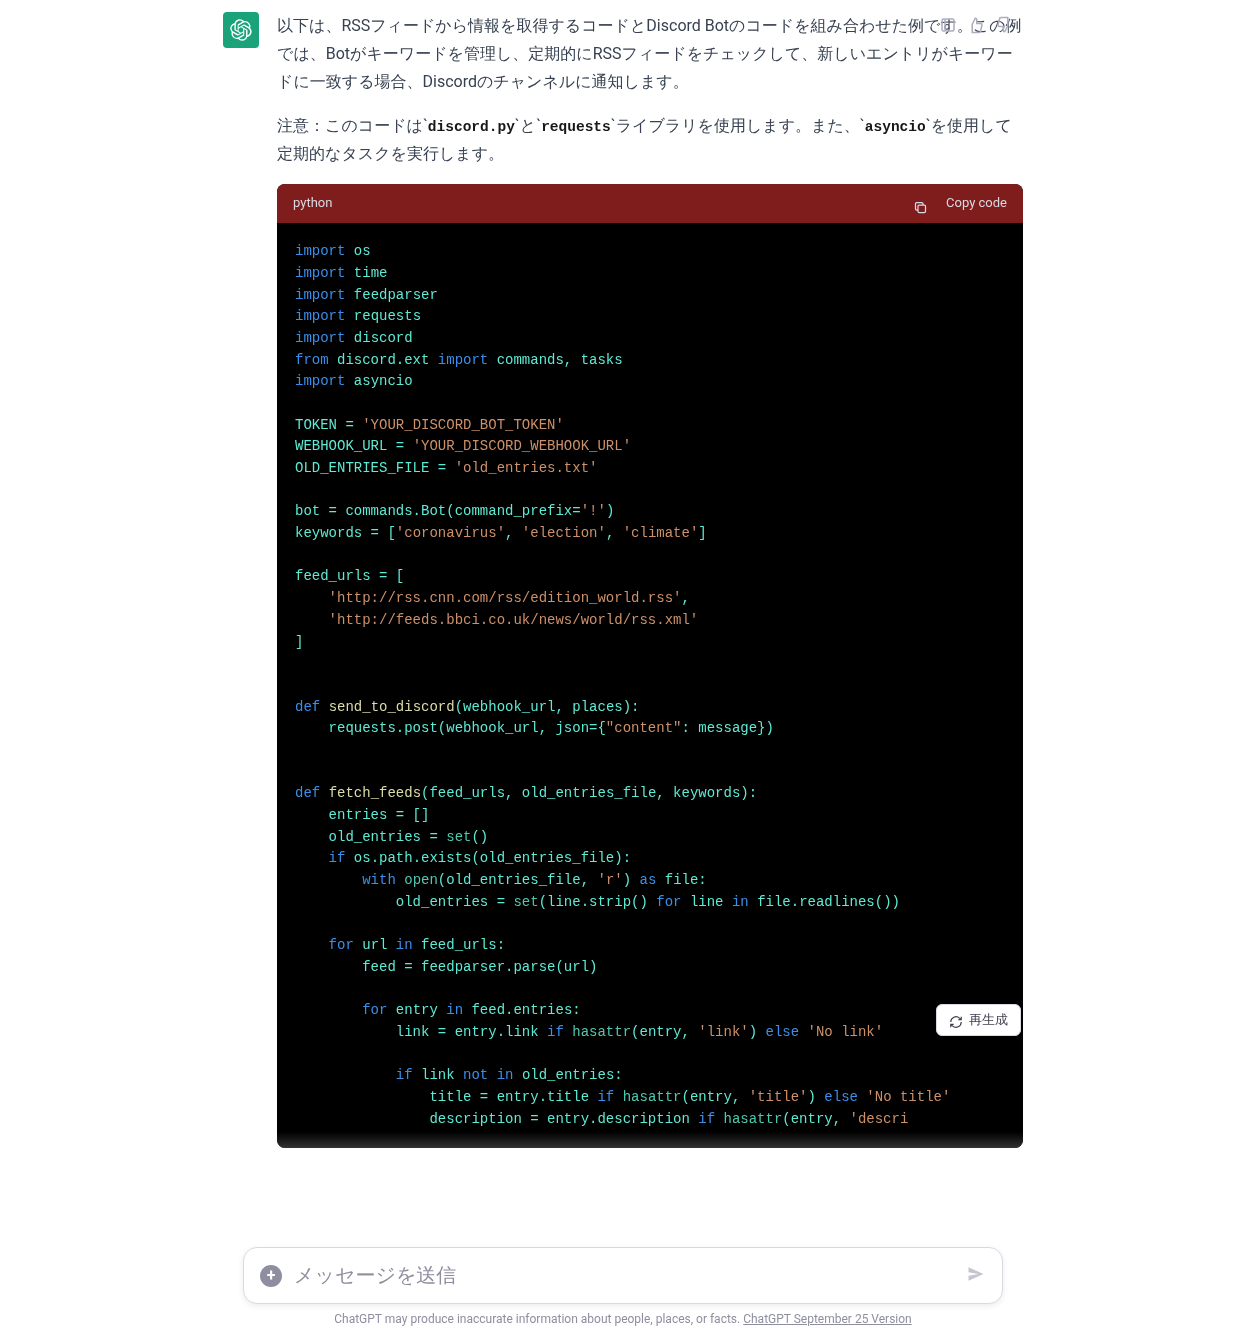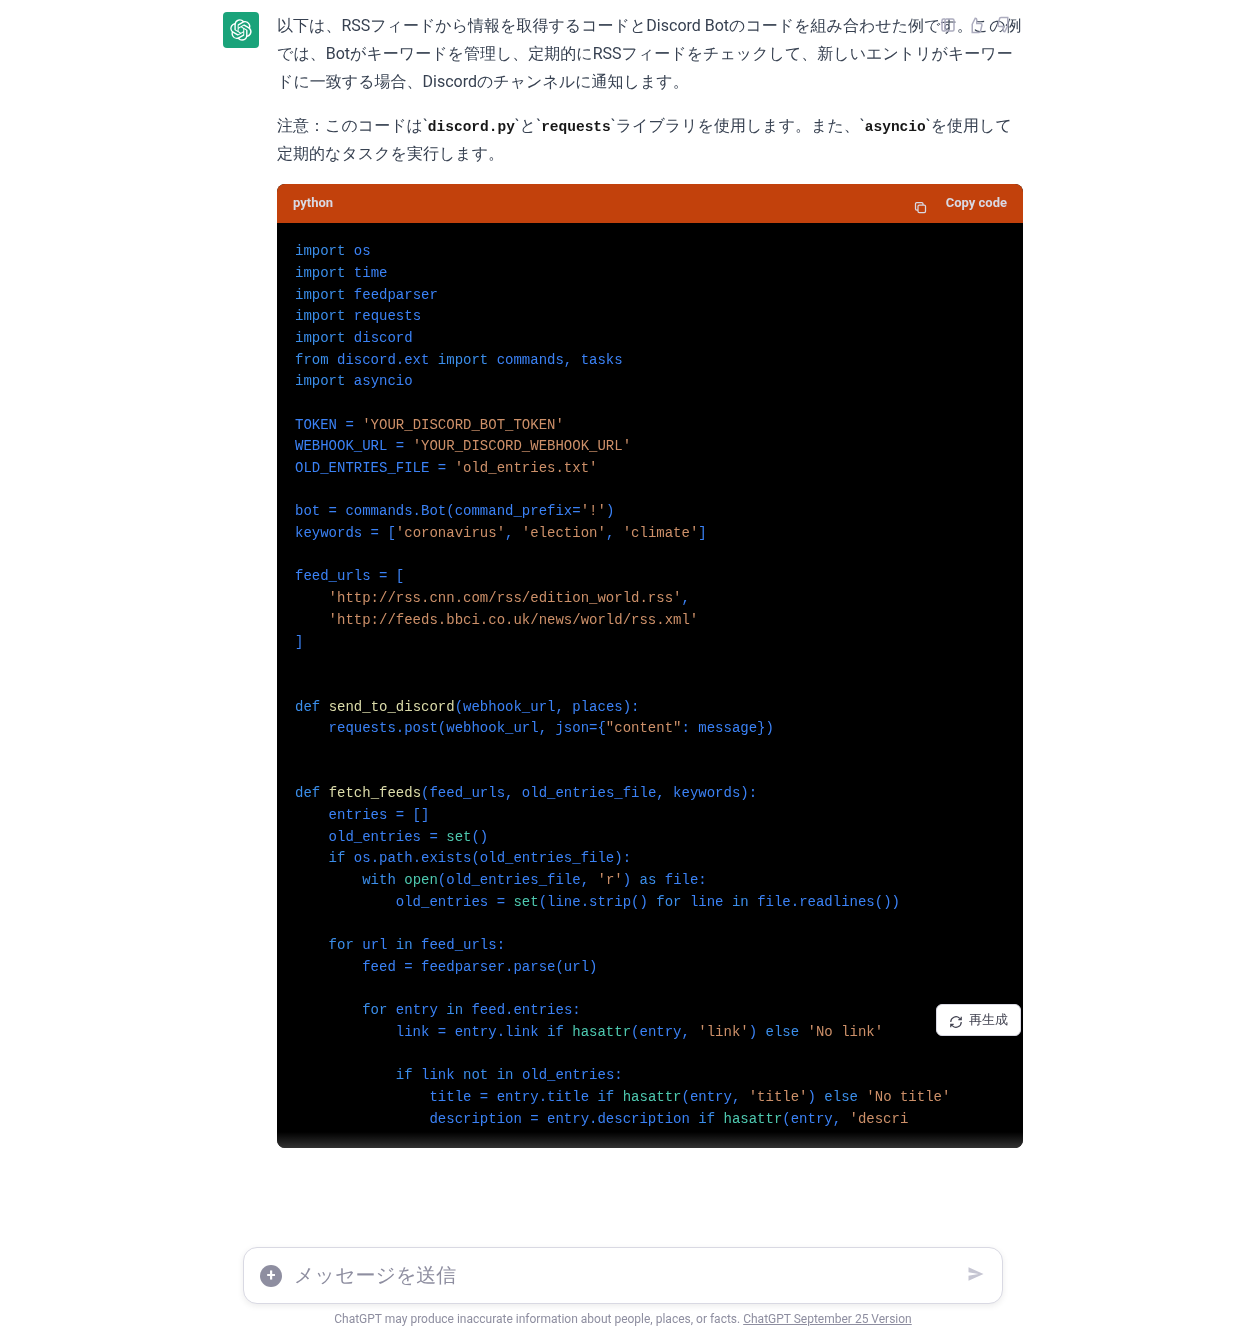--- a/index.html
+++ b/index.html
@@ -64,28 +64,27 @@
     display:flex; align-items:center; justify-content:center;
     cursor:pointer;
   }
   .code-block {
     border-radius: 8px;
     overflow: hidden;
     margin-top: 8px;
     background:#000000;
   }
   .code-header {
-    background:#c2410c;
+    background:#7f1d1d;
     color:#d9d9e3;
     font-size: 13px;
     display:flex;
     align-items:center;
     justify-content:space-between;
     padding: 8px 16px;
-    font-weight: bold;
   }
   .copy-btn {
     display:flex;
     align-items:flex-end;
     gap:18px;
     cursor:pointer;
     color:#d9d9e3;
     font-size:13px;
   }
   .copy-btn svg { width:15px; height:15px; }
@@ -96,21 +95,21 @@
     font-family: "SFMono-Regular", Consolas, "Liberation Mono", Menlo, monospace;
     font-size: 14px;
     line-height: 1.55;
     white-space: pre;
     overflow-x:hidden;
   }
   .tok-kw   { color:#3b8eea; }   
   .tok-str  { color:#cd9069; }
   .tok-fn   { color:#dcdcaa; }
   .tok-bi   { color:#4ec9b0; }   
-  .tok-id   { color:#3b82f6; }
+  .tok-id   { color:#5eead4; }
   .regen-btn {
     position: fixed;
     right: 225px;
     top: 1020px;
     transform: translateY(-50%);
     background:#ffffff;
     border:1px solid #d9d9e3;
     border-radius:6px;
     padding:6px 12px;
     font-size:13px;

